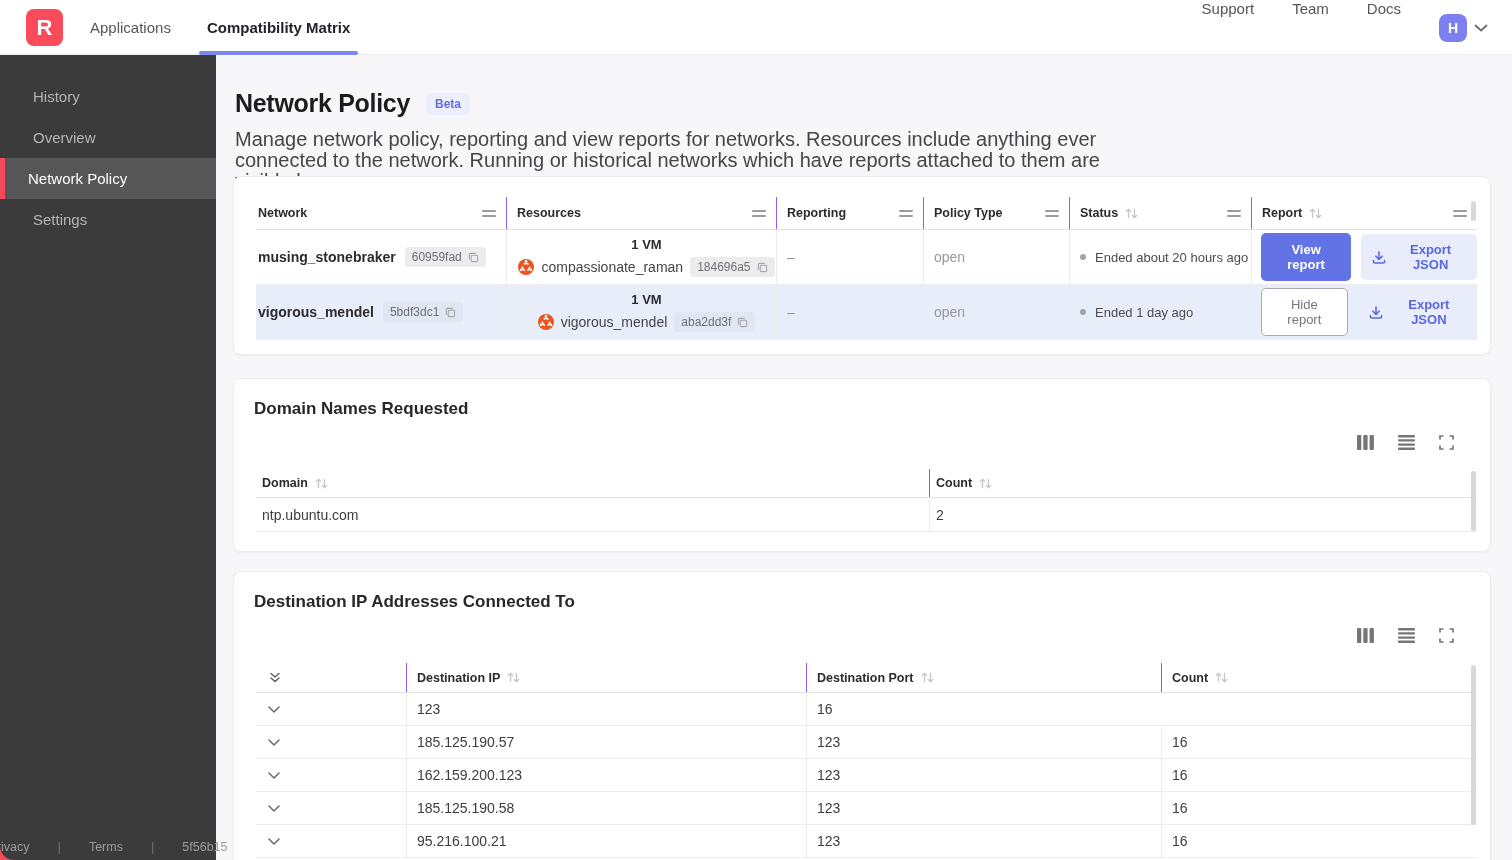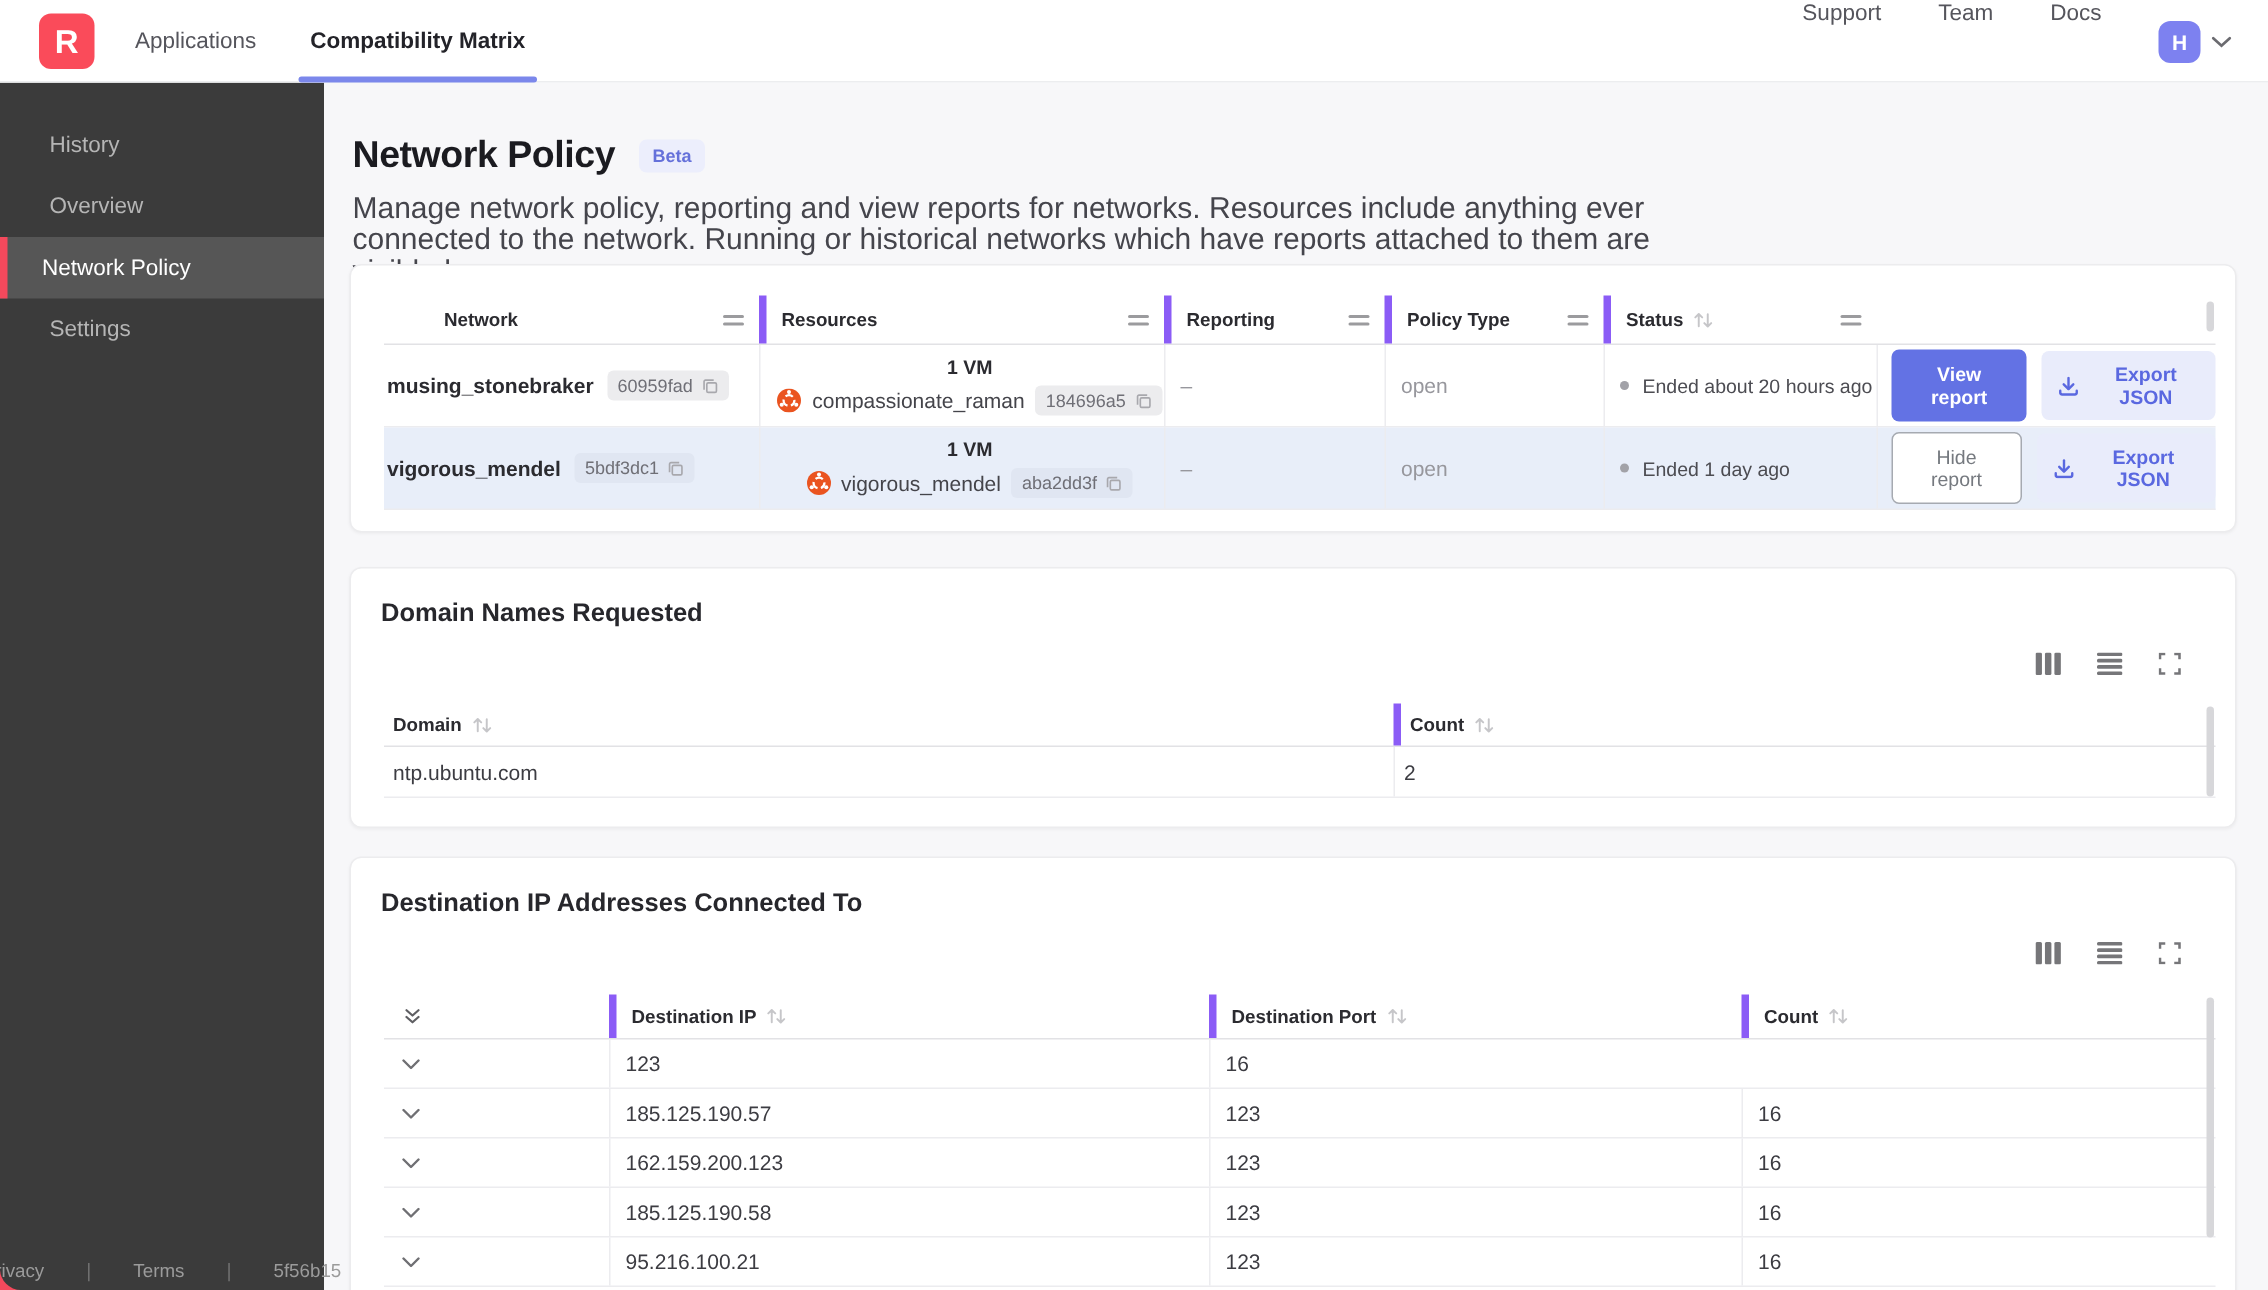--- a/index.html
+++ b/index.html
@@ -44,22 +44,22 @@
   .vthumb { position:absolute; width:5px; border-radius:3px; background:#d7d7da; cursor:pointer; }
 
   .tbl { position:absolute; left:22px; width:1221px; }
   .thead, .trow { display:grid; align-items:center; }
   .grid-net  { grid-template-columns:250px 270px 147px 146px 182px 1fr; }
   .grid-dom  { grid-template-columns:673px 1fr; }
   .grid-dest { grid-template-columns:150px 400px 355px 1fr; }
 
   .thead { border-bottom:1px solid #e2e2e5; }
   .th { display:flex; align-items:center; height:100%; padding-left:10px; font-size:12.5px; font-weight:700; color:#2b2b30; }
-  .th.first { padding-left:2px;margin-left:38px; }
-  .thead .th + .th { border-left:5px solid #8b5cf6; }
+  .th.first { padding-left:2px; }
+  .thead .th + .th { border-left:1px solid #8b5cf6; }
   .trow .cell + .cell { border-left:1px solid #ececef; }
   .trow { border-bottom:1px solid #ececef; }
   .cell { display:flex; align-items:center; height:100%; padding-left:10px; font-size:14px; color:#3c3c42; }
   .cell.first { padding-left:2px;text-align:right; }
 
   .sort { margin-left:7px; display:flex; }
   .handle { margin-left:auto; margin-right:10px; display:flex; flex-direction:column; gap:3px; cursor:col-resize; }
   .handle i { display:block; width:14px; height:2px; background:#9b9b9e; border-radius:1px; }
 
   
@@ -196,20 +196,33 @@
               <svg width="13" height="11" viewBox="0 0 13 11" fill="none" stroke="#c6c6c9" stroke-width="1.3" stroke-linecap="round" stroke-linejoin="round">
                 <path d="M3.5 9.5v-8M1.2 3.6L3.5 1.3l2.3 2.3"></path>
                 <path d="M9.5 1.5v8M7.2 7.4l2.3 2.3 2.3-2.3"></path>
               </svg>
             </span>
           <span class="handle">
               <i></i>
               <i></i>
             </span>
           </div>
+        <div class="th">
+            <span>Report</span>
+          <span class="sort">
+              <svg width="13" height="11" viewBox="0 0 13 11" fill="none" stroke="#c6c6c9" stroke-width="1.3" stroke-linecap="round" stroke-linejoin="round">
+                <path d="M3.5 9.5v-8M1.2 3.6L3.5 1.3l2.3 2.3"></path>
+                <path d="M9.5 1.5v8M7.2 7.4l2.3 2.3 2.3-2.3"></path>
+              </svg>
+            </span>
+          <span class="handle">
+              <i></i>
+              <i></i>
+            </span>
+          </div>
       </div>
 
       <div class="trow grid-net">
         <div class="cell first">
           <span class="net-name">musing_stonebraker</span>
           <span class="pill">
               <span>60959fad</span>
             <span class="copy-btn">
                 <svg width="11" height="11" viewBox="0 0 12 12" fill="none" stroke="#a8a8ad" stroke-width="1.2">
                   <rect x="3.5" y="3.5" width="7" height="7" rx="1"></rect>

